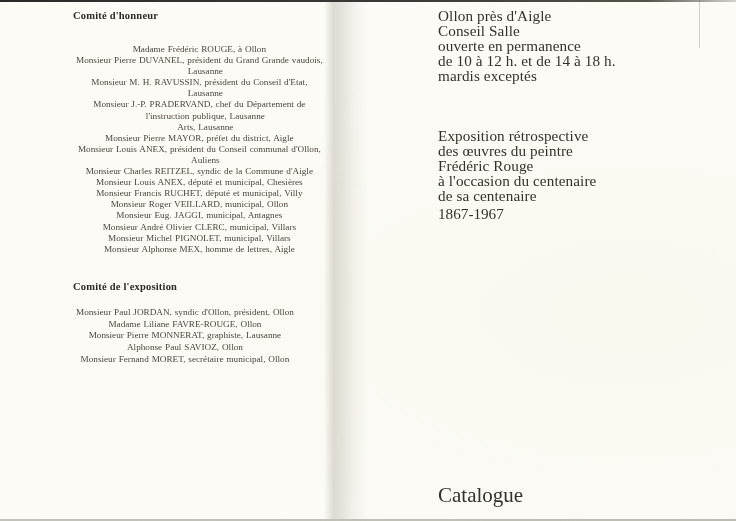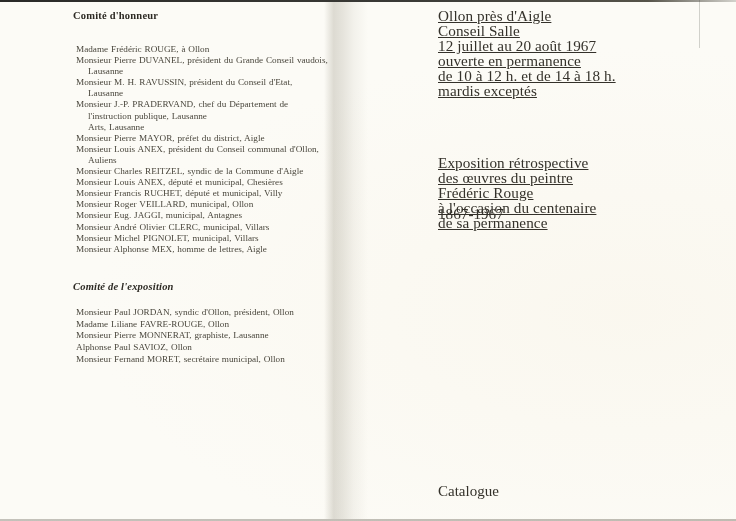--- a/index.html
+++ b/index.html
@@ -53,72 +53,73 @@
   
   .heading {
     position: absolute;
     font-weight: bold;
     font-size: 10.5px;
     letter-spacing: 0.2px;
     color: #2d2a24;
     white-space: nowrap;
   }
   #honor-heading { top: 10px; left: 73px; }
-  #expo-heading  { top: 281px; left: 73px; font-style: italic; }
+  #expo-heading  { top: 281px; left: 73px; }
   .name-list {
     position: absolute;
     font-size: 9.2px;
     color: #4a473d;
     word-spacing: 0.6px;
+    text-align: center;
   }
   #honor-list { top: 44px; left: 76px; line-height: 11.1px; }
   #expo-list  { top: 307px; left: 76px; line-height: 11.7px; }
   .name-list .line { white-space: nowrap; }
   .name-list .line.indent { padding-left: 12px; }
   
   .poster-block {
     position: absolute;
     left: 438px;
     font-size: 15.2px;
     line-height: 15px;
     color: #34312a;
     letter-spacing: 0.1px;
   }
   #venue-block { top: 8px; }
-  #title-block { top: 128px; margin-top: 27px; }
-  .poster-block .line { white-space: nowrap; text-decoration: underline; }
+  #title-block { top: 128px; }
+  .poster-block .line { white-space: nowrap; }
   #years-line {
     position: absolute;
     left: 438px; top: 205px;
     font-size: 15.2px;
     color: #34312a;
     white-space: nowrap;
   }
   #catalogue-line {
     position: absolute;
     left: 438px; top: 483px;
-    font-size: 15px;
+    font-size: 21px;
     color: #34312a;
     white-space: nowrap;
   }
 </style>
 </head>
 <body>
 
 <div class="scan-page">
 
   <div class="edge-top"></div>
   <div class="gutter-shadow"></div>
   <div class="right-edge-line"></div>
 
   <div class="heading" id="honor-heading">Comité d'honneur</div>
 
   <div class="name-list" id="honor-list">
       <div class="line">Madame Frédéric ROUGE, à Ollon</div>
-      <div class="line">Monsieur Pierre DUVANEL, président du Grande Conseil vaudois,</div>
+      <div class="line">Monsieur Pierre DUVANEL, président du Grand Grande vaudois,</div>
       <div class="line indent">Lausanne</div>
       <div class="line">Monsieur M. H. RAVUSSIN, président du Conseil d'Etat,</div>
       <div class="line indent">Lausanne</div>
       <div class="line">Monsieur J.-P. PRADERVAND, chef du Département de</div>
       <div class="line indent">l'instruction publique, Lausanne</div>
       <div class="line indent">Arts, Lausanne</div>
       <div class="line">Monsieur Pierre MAYOR, préfet du district, Aigle</div>
       <div class="line">Monsieur Louis ANEX, président du Conseil communal d'Ollon,</div>
       <div class="line indent">Auliens</div>
       <div class="line">Monsieur Charles REITZEL, syndic de la Commune d'Aigle</div>
@@ -137,32 +138,31 @@
       <div class="line">Monsieur Paul JORDAN, syndic d'Ollon, président, Ollon</div>
       <div class="line">Madame Liliane FAVRE-ROUGE, Ollon</div>
       <div class="line">Monsieur Pierre MONNERAT, graphiste, Lausanne</div>
       <div class="line">Alphonse Paul SAVIOZ, Ollon</div>
       <div class="line">Monsieur Fernand MORET, secrétaire municipal, Ollon</div>
     </div>
 
   <div class="poster-block" id="venue-block">
       <div class="line">Ollon près d'Aigle</div>
       <div class="line">Conseil Salle</div>
-      <div class="line">12 juillet au 20 août 1967</div>
       <div class="line">ouverte en permanence</div>
       <div class="line">de 10 à 12 h. et de 14 à 18 h.</div>
       <div class="line">mardis exceptés</div>
     </div>
 
   <div class="poster-block" id="title-block">
       <div class="line">Exposition rétrospective</div>
       <div class="line">des œuvres du peintre</div>
       <div class="line">Frédéric Rouge</div>
       <div class="line">à l'occasion du centenaire</div>
-      <div class="line">de sa permanence</div>
+      <div class="line">de sa centenaire</div>
     </div>
 
   <div id="years-line">1867-1967</div>
 
   <div id="catalogue-line">Catalogue</div>
 
   <div class="edge-bottom"></div>
 </div>
 
 </body></html>

